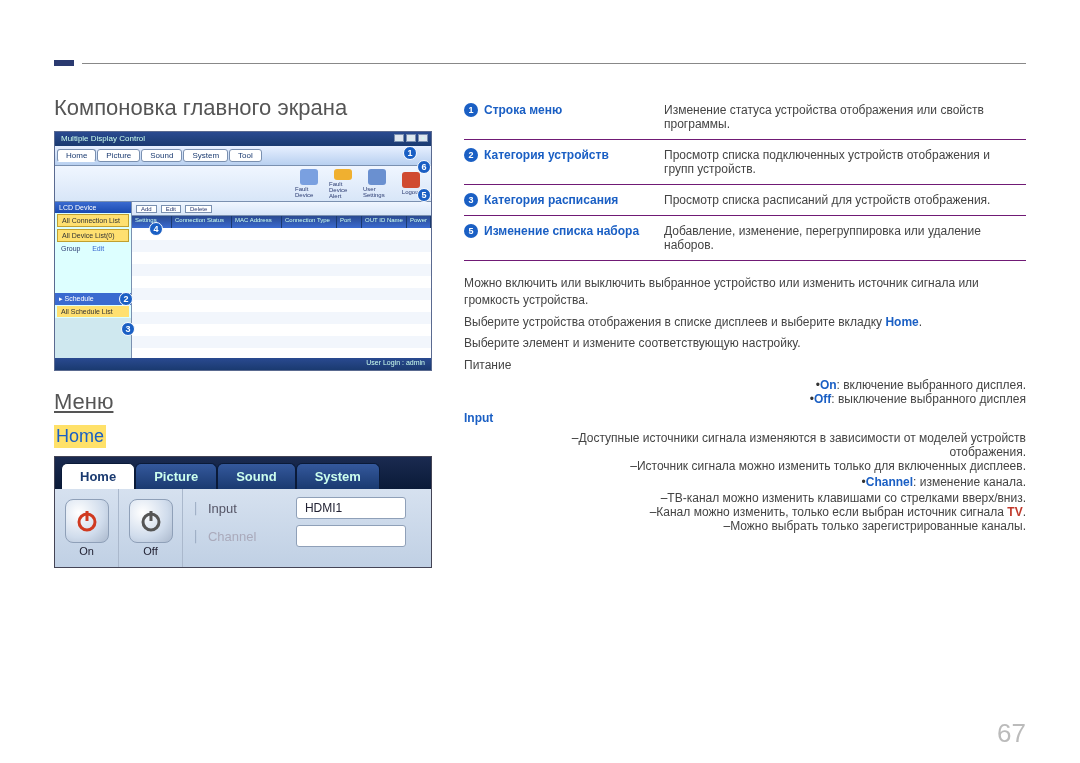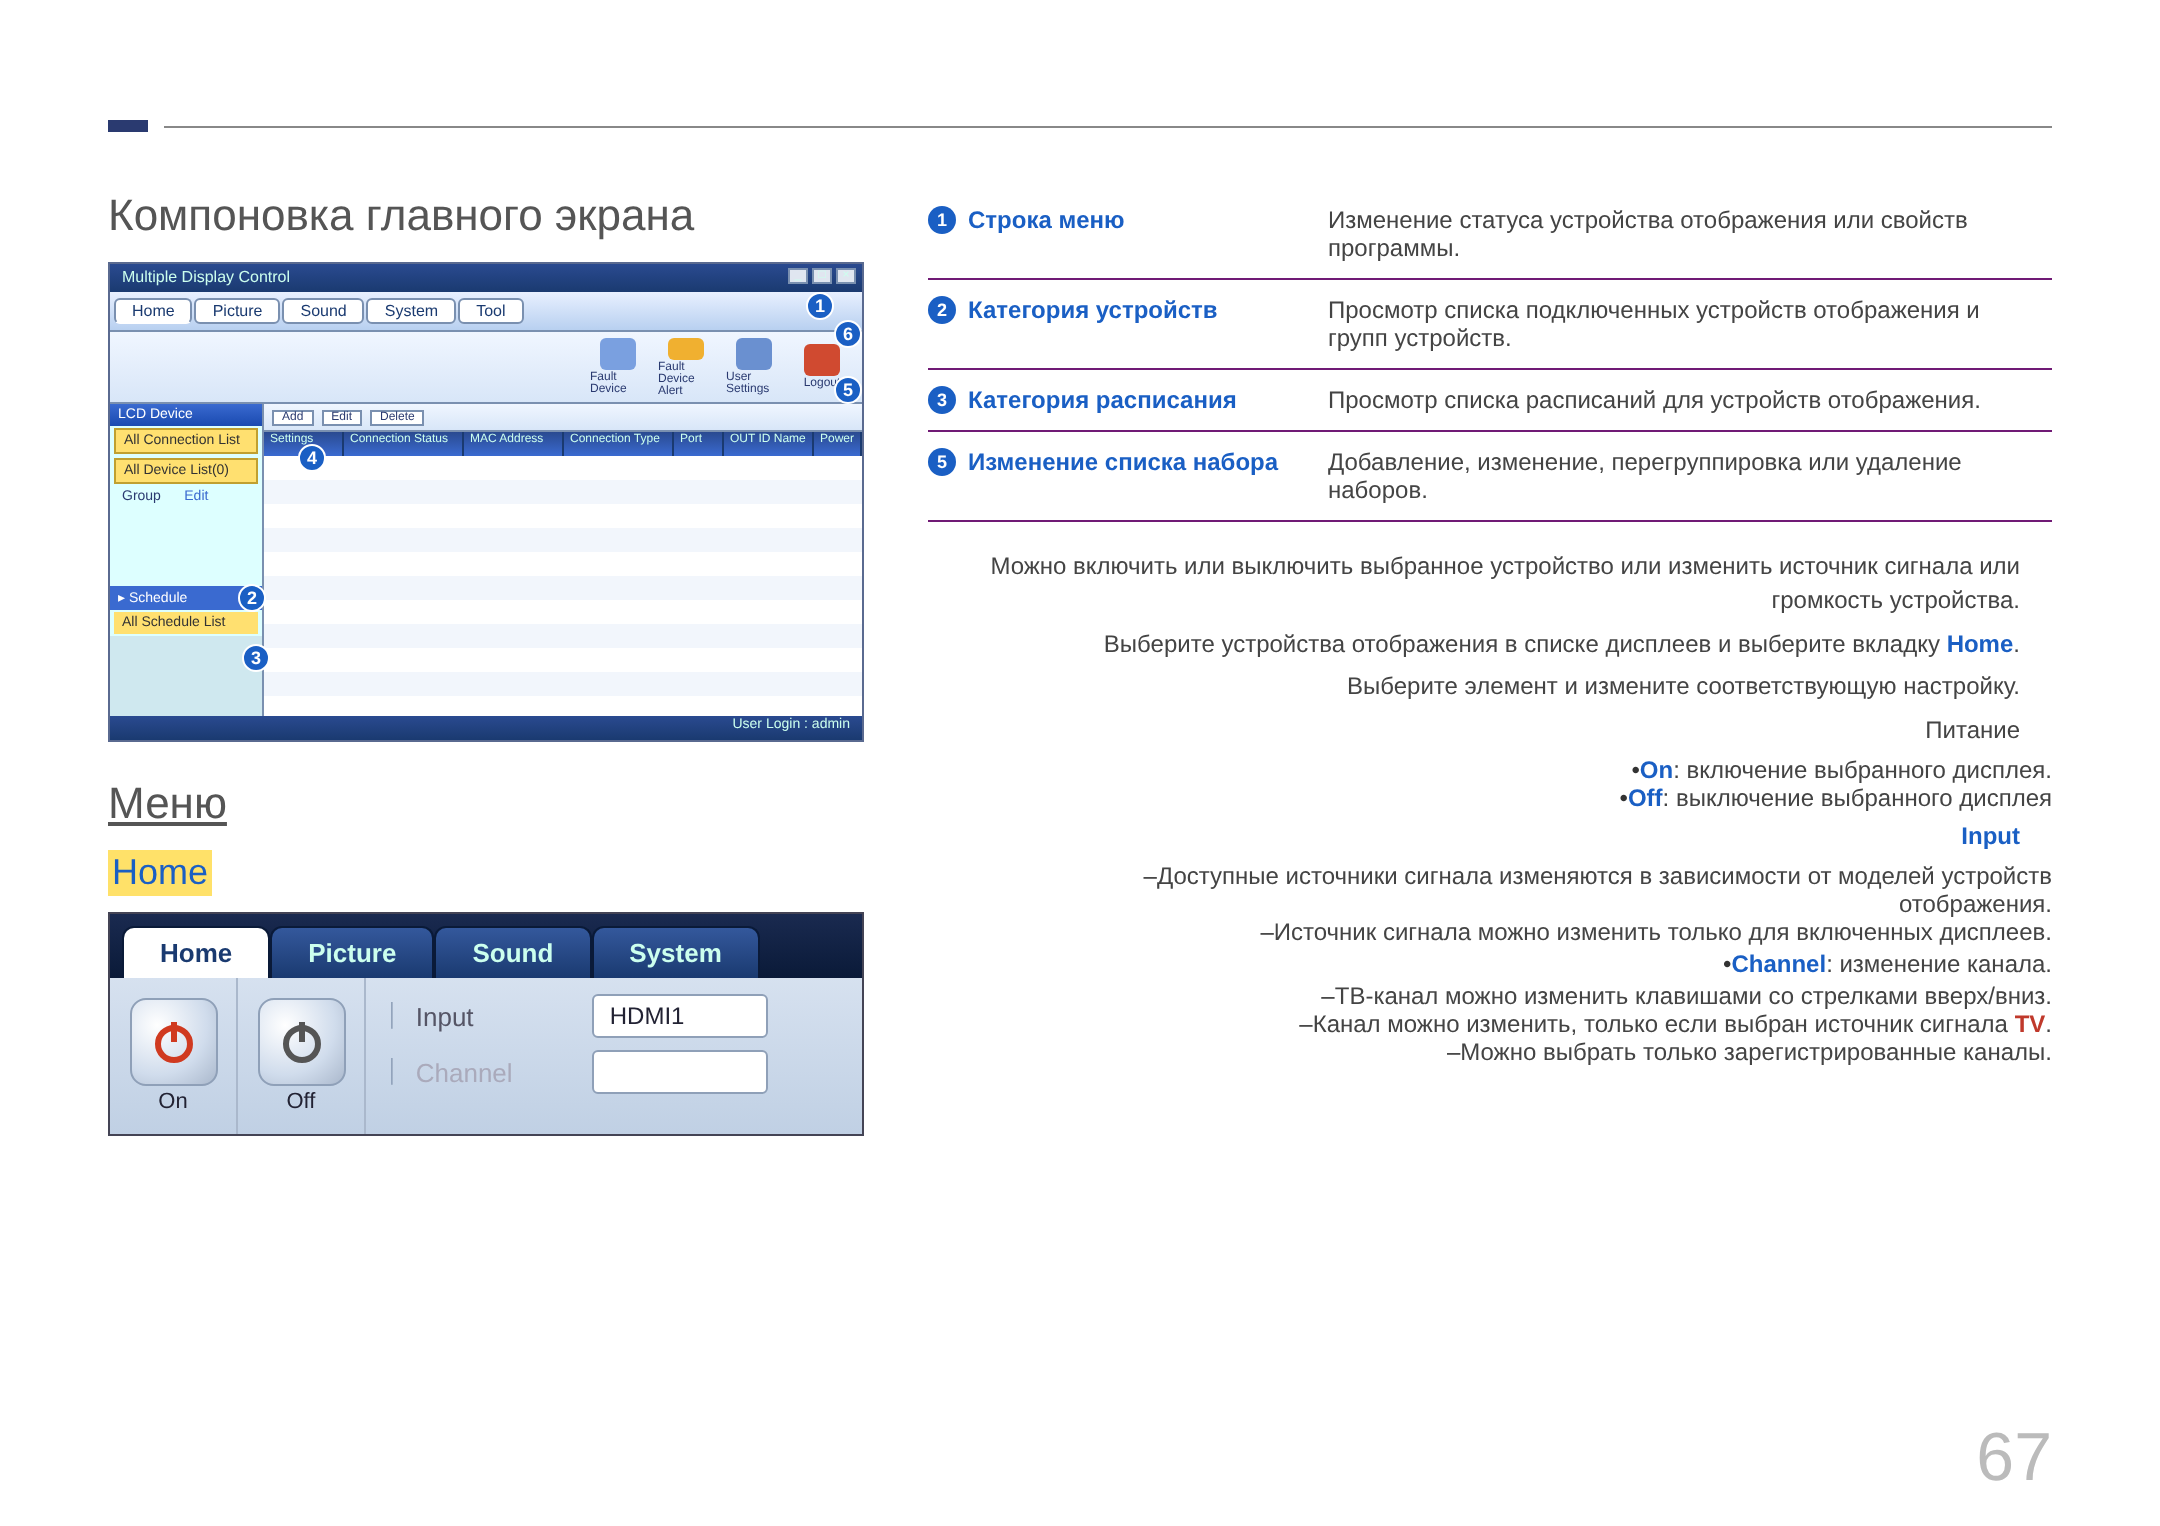--- a/index.html
+++ b/index.html
@@ -223,21 +223,21 @@
     display:flex; align-items:center; justify-content:center;
     margin-bottom:2px;
   }
   .app2 .pfields {
     flex:1; padding:8px 10px; display:flex; flex-direction:column; gap:6px;
   }
   .app2 .frow { display:flex; align-items:center; gap:8px; }
   .app2 .flabel { width:80px; font-size:13px; color:#556; }
   .app2 .flabel.dis { color:#aab; }
   .app2 .fval {
-    border:1px solid #8fa0b8; background:#fff; padding:3px 8px; height:22px; width:88px;
+    border:1px solid #8fa0b8; background:#fff; padding:3px 8px; height:22px; width:110px;
     font-size:12px; color:#223; border-radius:3px;
   }
   .app2 .fval.dis { color:#aab; }
   .app2 .sep { color:#8fa0b8; }
   
   table.desc {
     width: 100%;
     border-collapse: collapse;
     margin-bottom: 14px;
   }
@@ -250,29 +250,29 @@
   table.desc td.lbl {
     width: 200px;
     font-weight: bold;
     color: #1a5fc4;
   }
   .numcirc {
     display:inline-block; width:14px; height:14px; border-radius:50%;
     background:#1a5fc4; color:#fff; font-size:9px; font-weight:bold;
     text-align:center; line-height:14px; margin-right:6px; vertical-align:1px;
   }
-  .rightcol p { margin: 4px 16px; line-height: 1.45; font-size: 12px; text-align: right; }
+  .rightcol p { margin: 4px 0; line-height: 1.45; font-size: 12px; }
   .rightcol ul { list-style: none; padding-left: 18px; margin: 2px 0; text-align: right; }
   .rightcol ul li::before { content: "•"; color:#333; display:inline-block; width:14px; margin-left:-14px; }
   .rightcol ul.dash li::before { content: "–"; }
   .kw { color:#1a5fc4; font-weight:bold; }
   .kw3 { color:#c0392b; font-weight:bold; }
   .pagenum {
     position:absolute; bottom:14px; right:54px;
-    font-size:34px; color:#bbb; font-weight:300;
+    font-size:26px; color:#bbb; font-weight:300;
   }
 </style>
 </head>
 <body>
 
 <div class="top-rule"></div>
 <div class="top-hr"></div>
 
 <div class="page">
 

